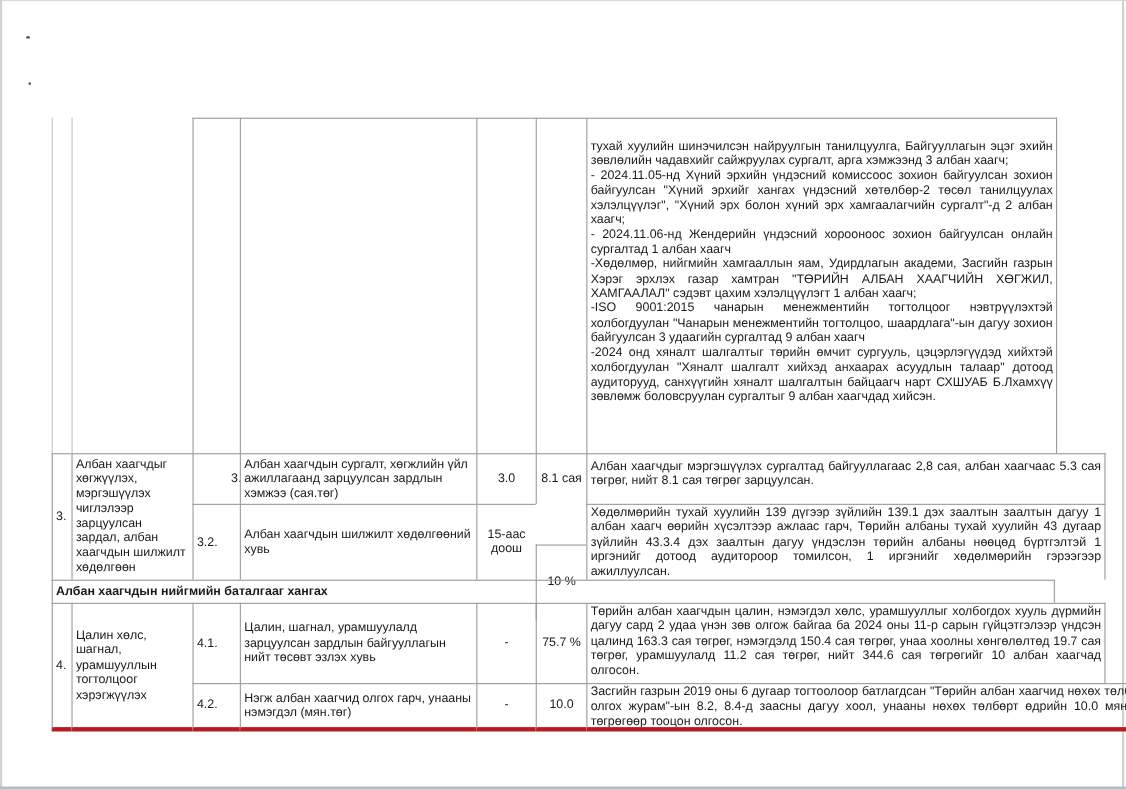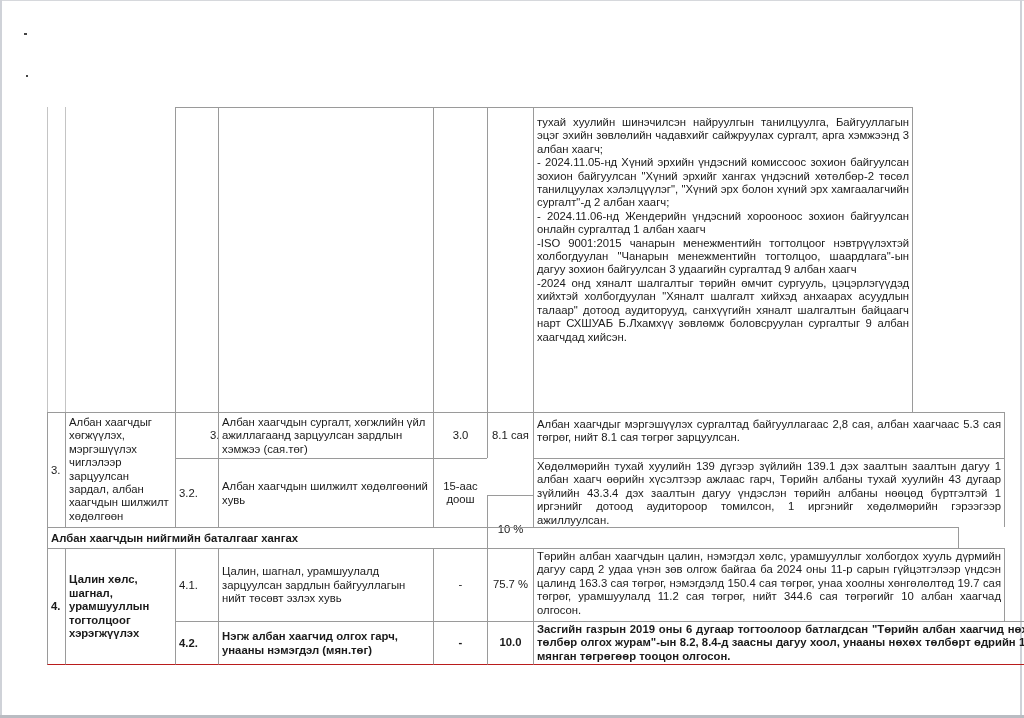--- a/index.html
+++ b/index.html
@@ -12,21 +12,21 @@
   .page-edge-top { position:absolute; left:0; top:0; width:1024px; height:1px; background:#d6d8dc; }
   .page-edge-left { position:absolute; left:0; top:0; width:2px; height:718px; background:#cfd2d8; }
   .mark { position:absolute; width:3px; height:2px; background:#444; }
 
   .cell {
     position:absolute; box-sizing:border-box;
     border-left:1px solid #9a9a9a; border-top:1px solid #9a9a9a;
     font-size:11.3px; line-height:13.4px; overflow:hidden;
   }
   .cell.r { border-right:1px solid #9a9a9a; }
-  .cell.b { border-bottom:1px solid #b91c1c;font-weight:bold; }
+  .cell.b { border-bottom:4px solid #b91c1c; }
   .cell.light { border-color:#c4c4c4; }
   .justify { text-align:justify; text-align-last:left; }
   .center { display:flex; align-items:center; justify-content:center; text-align:center; }
   .vmid { display:flex; align-items:center; }
   .pad { padding:1px 3px 0 3px; }
   .para { display:block; }
 </style>
 </head>
 <body>
 
@@ -38,24 +38,25 @@
 <div class="mark" style="left:26px;top:75px;width:2px;"></div>
 
 <div>
 
   <div class="cell light" style="left:47px;top:107px;width:18px;height:305px;border-top:none;"></div>
   <div class="cell light" style="left:65px;top:107px;width:110px;height:305px;border-top:none;"></div>
   <div class="cell" style="left:175px;top:107px;width:43px;height:305px;"></div>
   <div class="cell" style="left:218px;top:107px;width:215px;height:305px;"></div>
   <div class="cell" style="left:433px;top:107px;width:54px;height:305px;"></div>
   <div class="cell" style="left:487px;top:107px;width:46px;height:305px;"></div>
-  <div class="cell r justify pad" style="left:533px;top:107px;width:380px;height:305px;padding-top:8px;">
+  <div class="cell r justify pad" style="left:533px;top:107px;width:428px;height:305px;padding-top:19px;">
     <span class="para">тухай хуулийн шинэчилсэн найруулгын танилцуулга, Байгууллагын эцэг эхийн зөвлөлийн чадавхийг сайжруулах сургалт, арга хэмжээнд 3 албан хаагч;</span>
     <span class="para">- 2024.11.05-нд Хүний эрхийн үндэсний комиссоос зохион байгуулсан зохион байгуулсан "Хүний эрхийг хангах үндэсний хөтөлбөр-2 төсөл танилцуулах хэлэлцүүлэг", "Хүний эрх болон хүний эрх хамгаалагчийн сургалт"-д 2 албан хаагч;</span>
     <span class="para">- 2024.11.06-нд Жендерийн үндэсний хорооноос зохион байгуулсан онлайн сургалтад 1 албан хаагч</span>
+    <span class="para">-Хөдөлмөр, нийгмийн хамгааллын яам, Удирдлагын академи, Засгийн газрын Хэрэг эрхлэх газар хамтран "ТӨРИЙН АЛБАН ХААГЧИЙН ХӨГЖИЛ, ХАМГААЛАЛ" сэдэвт цахим хэлэлцүүлэгт 1 албан хаагч;</span>
     <span class="para">-ISO 9001:2015 чанарын менежментийн тогтолцоог нэвтрүүлэхтэй холбогдуулан "Чанарын менежментийн тогтолцоо, шаардлага"-ын дагуу зохион байгуулсан 3 удаагийн сургалтад 9 албан хаагч</span>
     <span class="para">-2024 онд хяналт шалгалтыг төрийн өмчит сургууль, цэцэрлэгүүдэд хийхтэй холбогдуулан "Хяналт шалгалт хийхэд анхаарах асуудлын талаар" дотоод аудиторууд, санхүүгийн хяналт шалгалтын байцаагч нарт СХШУАБ Б.Лхамхүү зөвлөмж боловсруулан сургалтыг 9 албан хаагчдад хийсэн.</span>
   </div>
 
   <div class="cell vmid pad" style="left:47px;top:412px;width:18px;height:115px;">
     <span>3.</span>
   </div>
   <div class="cell pad" style="left:65px;top:412px;width:110px;height:115px;padding-top:3px;">
     <span>Албан хаагчдыг хөгжүүлэх, мэргэшүүлэх чиглэлээр зарцуулсан зардал, албан хаагчдын шилжилт хөдөлгөөн</span>
   </div>

